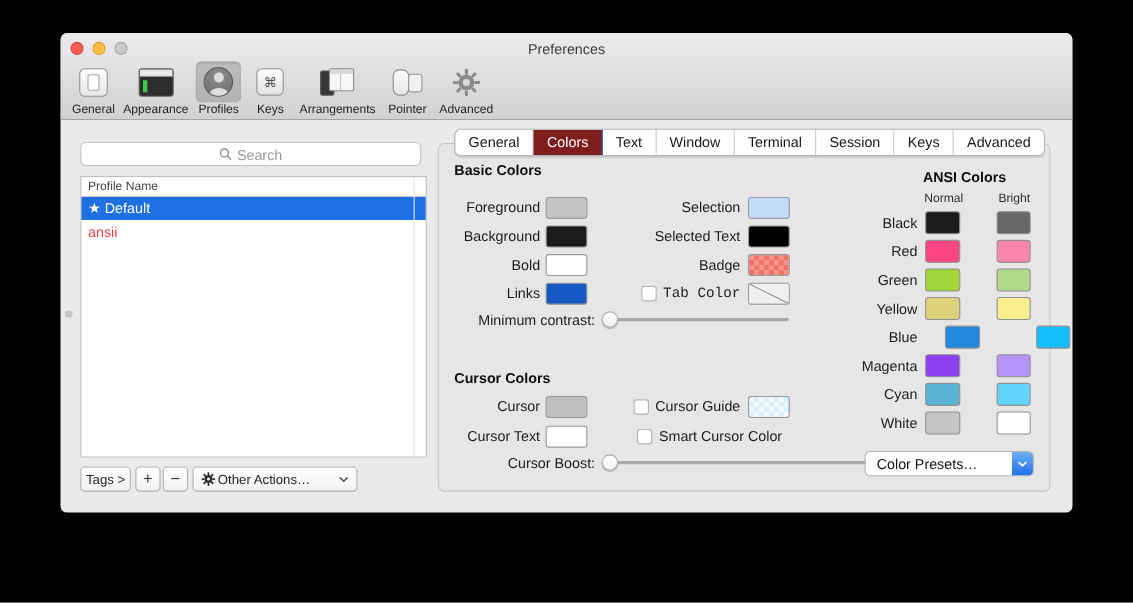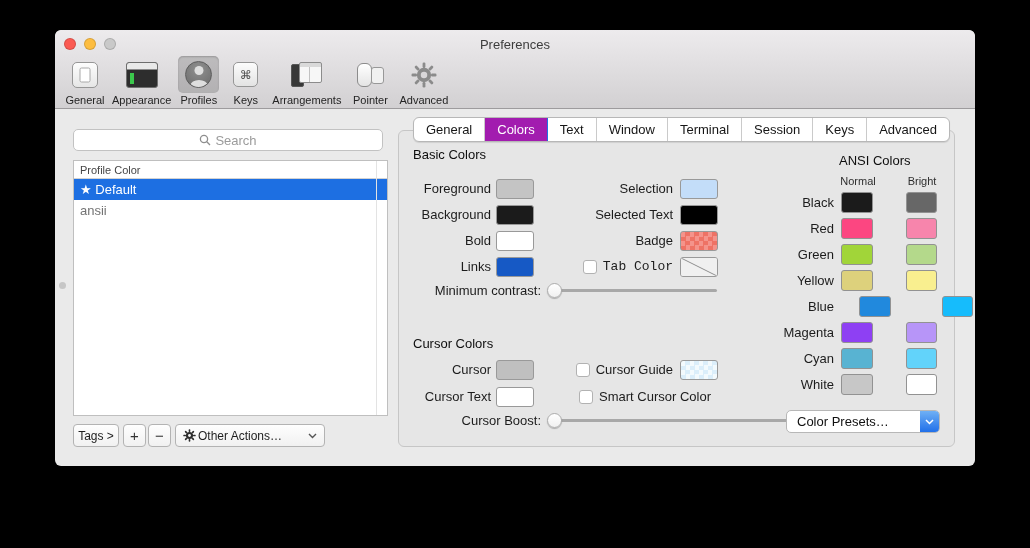--- a/index.html
+++ b/index.html
@@ -29,36 +29,36 @@
   .icon-arrangements::after{content:"";position:absolute;right:0;top:0;width:21px;height:19px;background:linear-gradient(#ffffff,#ececec);background-image:linear-gradient(#d9d9d9 4px,transparent 4px),linear-gradient(to right,transparent 9px,#c2c2c2 9px,#c2c2c2 10px,transparent 10px);background-color:#f7f7f7;border:1px solid #8c8c8c;border-radius:2px;}
   .icon-pointer{width:30px;height:26px;position:relative;}
   .icon-pointer::before{content:"";position:absolute;left:2px;top:1px;width:13px;height:22px;border:1px solid #8c8c8c;border-radius:6px;background:linear-gradient(#ffffff,#e4e4e4);}
   .icon-pointer::after{content:"";position:absolute;right:1px;top:5px;width:11px;height:15px;border:1px solid #989898;border-radius:3px;background:#f1f1f1;}
   .icon-gear-svg{display:block;}
   
   .search{position:absolute;left:18px;top:99px;width:310px;height:22px;box-sizing:border-box;background:#fff;border:1px solid #c2c2c2;border-radius:5px;display:flex;align-items:center;justify-content:center;gap:4px;color:#9b9b9b;font-size:13px;}
   .listbox{position:absolute;left:18px;top:130px;width:315px;height:256px;box-sizing:border-box;background:#fff;border:1px solid #bfbfbf;}
   .listbox .scrollline{position:absolute;top:0;right:10px;bottom:0;width:1px;background:#e3e3e3;}
   .lheader{height:17px;border-bottom:1px solid #d2d2d2;display:flex;align-items:center;padding-left:6px;font-size:11px;color:#454545;}
-  .prow{height:21px;display:flex;align-items:center;padding-left:6px;font-size:13px;color:#737373;}
+  .prow{height:21px;display:flex;align-items:center;padding-left:6px;font-size:13px;color:#ef4444;}
   .prow.selected{background:#1d6fe2;color:#fff;}
   .dot{position:absolute;left:4px;top:252px;width:7px;height:7px;border-radius:50%;background:#c6c6c6;}
   .btn{position:absolute;top:394px;height:23px;box-sizing:border-box;background:linear-gradient(#fefefe,#f1f1f1);border:1px solid #b3b3b3;border-radius:4px;font-size:12px;color:#1e1e1e;display:flex;align-items:center;justify-content:center;}
   .btn.tags{left:18px;width:46px;}
   .btn.plus{left:68px;width:23px;font-size:15px;color:#333;}
   .btn.minus{left:93px;width:23px;font-size:15px;color:#333;}
   .btn.actions{left:120px;width:150px;justify-content:flex-start;padding:0 7px;gap:2px;}
   .btn.actions .chev{margin-left:auto;}
   
   .tabbox{position:absolute;left:343px;top:100px;width:557px;height:317px;box-sizing:border-box;background:#e6e6e6;border:1px solid #c6c6c6;border-radius:6px;}
   .tabs{position:absolute;left:358px;top:87px;height:23px;display:flex;background:#fff;border:1px solid #b7b7b7;border-radius:6px;overflow:hidden;box-shadow:0 1px 1px rgba(0,0,0,.1);}
   .tab{padding:0 12px;font-size:13px;color:#161616;display:flex;align-items:center;border-right:1px solid #cacaca;white-space:nowrap;}
   .tab:last-child{border-right:none;}
-  .tab.selected{background:#a21caf;color:#fff;border-color:#1e73e4;}
-  .h{position:absolute;font-size:13px;font-weight:normal;color:#0e0e0e;white-space:nowrap;}
+  .tab.selected{background:#7f1d1d;color:#fff;border-color:#1e73e4;}
+  .h{position:absolute;font-size:13px;font-weight:bold;color:#0e0e0e;white-space:nowrap;}
   .crow{position:absolute;display:flex;align-items:center;height:21px;}
   .crow .lbl{font-size:13px;color:#1c1c1c;white-space:nowrap;}
   .crow.leftcol{left:14px;}
   .crow.leftcol .lbl{width:78px;text-align:right;margin-right:5px;}
   .crow.rightcol{right:236px;}
   .crow.rightcol .lbl{margin-right:7px;}
   .swatch{width:38px;height:20px;box-sizing:border-box;border:1px solid #999;border-radius:3px;position:relative;overflow:hidden;}
   .checkbox{width:14px;height:14px;box-sizing:border-box;background:#fff;border:1px solid #b2b2b2;border-radius:3px;margin-right:6px;}
   .srow{position:absolute;left:14px;display:flex;height:21px;}
   .srow .lbl{width:128px;text-align:right;font-size:13px;color:#1c1c1c;margin-right:6px;white-space:nowrap;}
@@ -149,21 +149,21 @@
 
     <div class="search">
       <svg width="12" height="12" viewBox="0 0 12 12">
           <circle cx="5" cy="5" r="3.6" fill="none" stroke="#8e8e8e" stroke-width="1.3"></circle>
           <line x1="7.8" y1="7.8" x2="11" y2="11" stroke="#8e8e8e" stroke-width="1.3"></line>
         </svg>
       <span>Search</span>
     </div>
 
     <div class="listbox">
-      <div class="lheader">Profile Color</div>
+      <div class="lheader">Profile Name</div>
       <div class="prow selected">
           <span>★ Default</span>
         </div>
       <div class="prow">
           <span>ansii</span>
         </div>
       <div class="scrollline"></div>
     </div>
 
     <span class="dot"></span>

